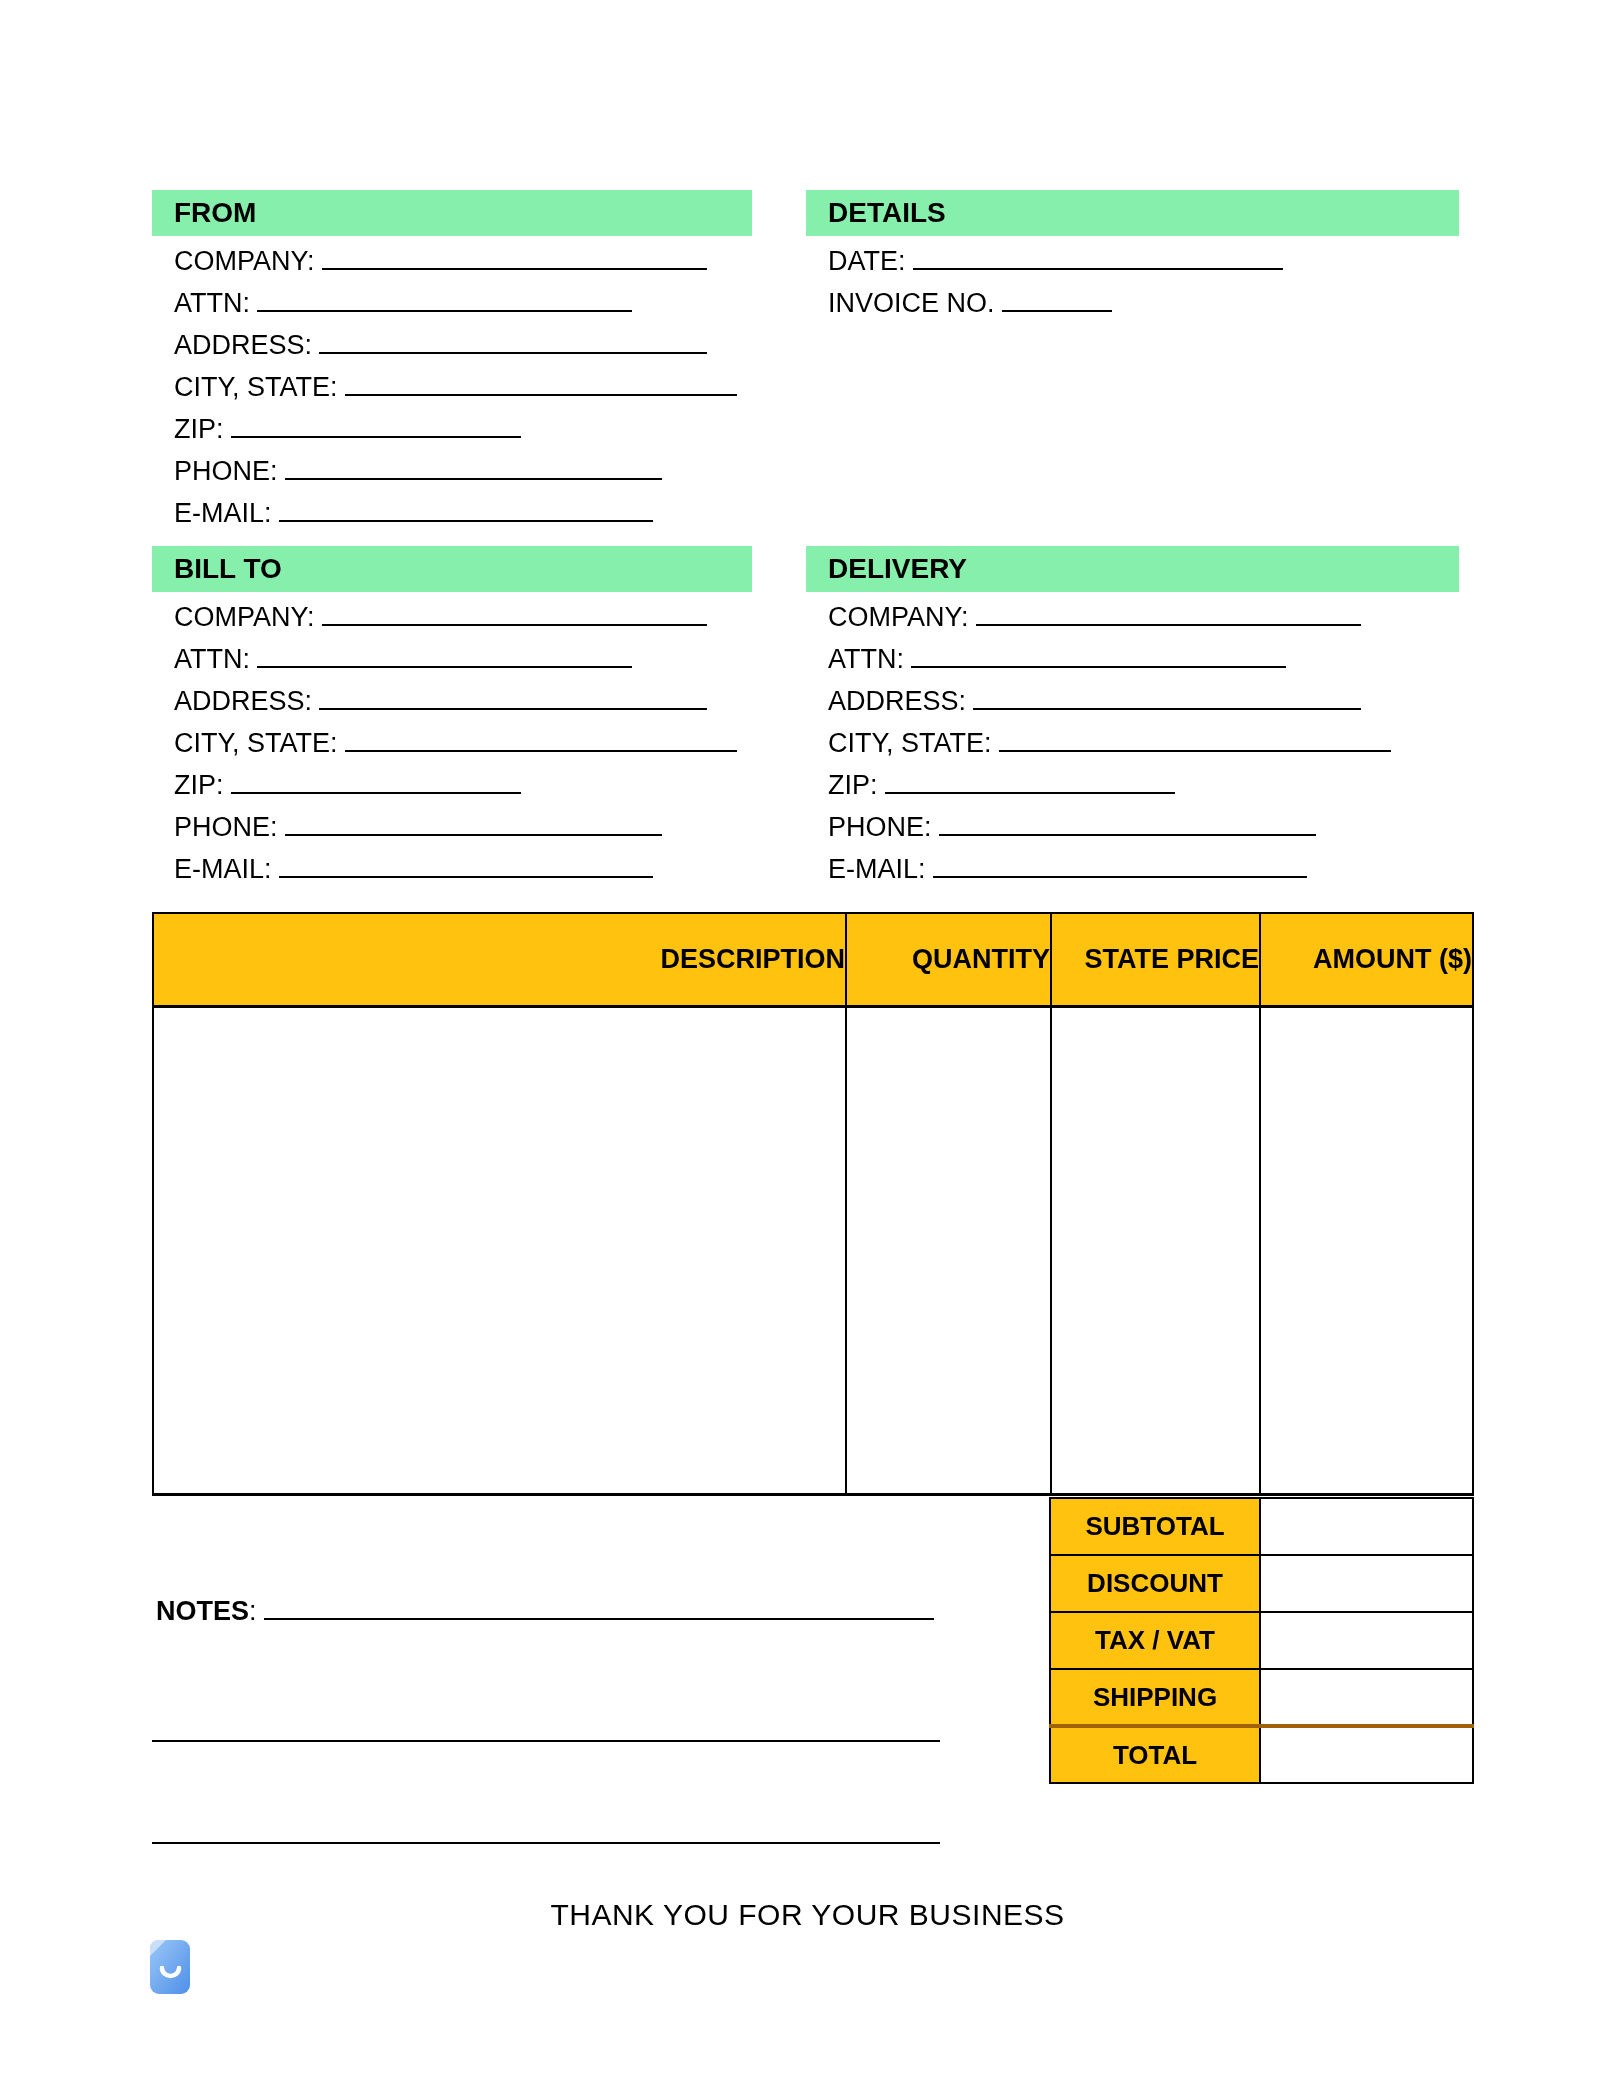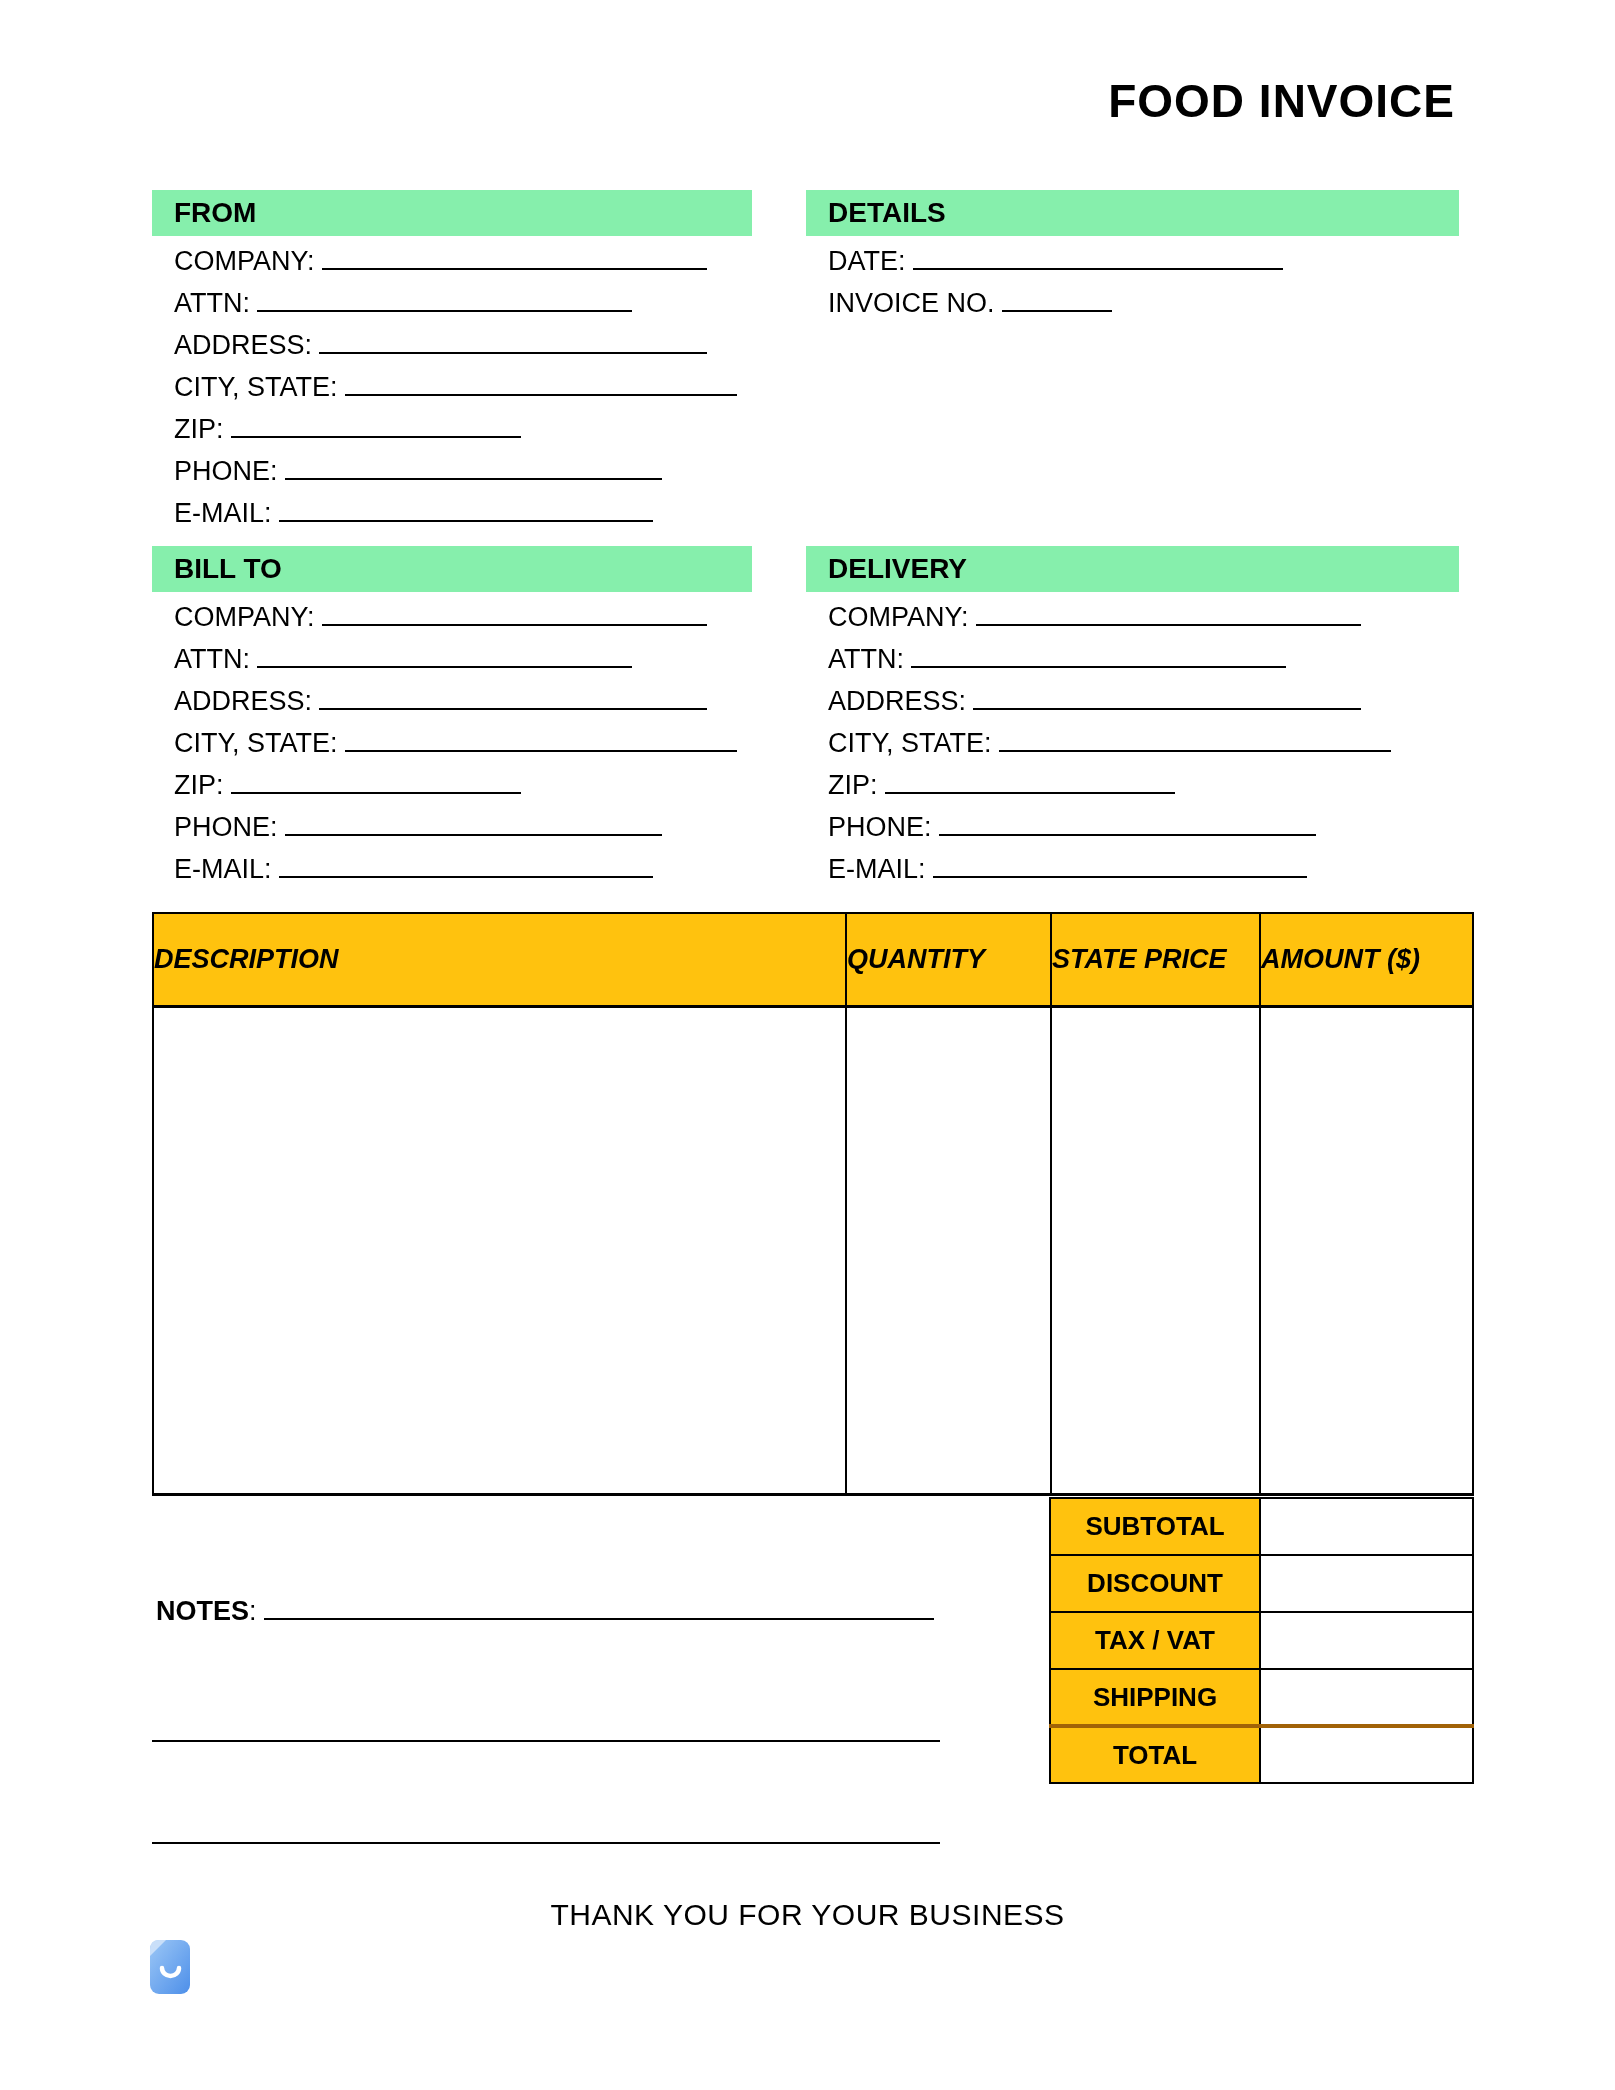--- a/index.html
+++ b/index.html
@@ -35,21 +35,21 @@
   }
   .lw385{width:385px;} .lw375{width:375px;} .lw388{width:388px;} .lw392{width:392px;}
   .lw290{width:290px;} .lw377{width:377px;} .lw374{width:374px;}
   .lw370{width:370px;} .lw110{width:110px;} .lw670{width:670px;}
   
   .items{
     position:absolute;left:152px;top:912px;border-collapse:collapse;table-layout:fixed;
   }
   .items th{
     background:#FFC20E;border:2px solid #000;border-bottom:3px solid #000;
-    font-size:27px;font-weight:bold;height:93px;padding:0;text-align:left;font-style:italic;
+    font-size:27px;font-weight:bold;height:93px;padding:0;text-align:right;
   }
   .items td{
     border:2px solid #000;border-bottom:3px solid #000;height:488px;padding:0;
     background:#fff;vertical-align:top;font-size:27px;
   }
   
   .totals{
     position:absolute;left:1049px;top:1497px;border-collapse:collapse;table-layout:fixed;
   }
   .totals th{
@@ -70,21 +70,20 @@
     position:absolute;left:0;top:1898px;width:100%;
     text-align:center;font-size:30px;letter-spacing:0.5px;
   }
   .brand-icon{position:absolute;left:150px;top:1940px;width:40px;height:54px;}
 </style>
 </head>
 <body>
 
 <div class="page">
 
-  <h1 class="title">FOOD INVOICE</h1>
 
   <div class="secbar bar-from">
     <span>FROM</span>
   </div>
   <div class="secbar bar-details">
     <span>DETAILS</span>
   </div>
   <div class="secbar bar-billto">
     <span>BILL TO</span>
   </div>

